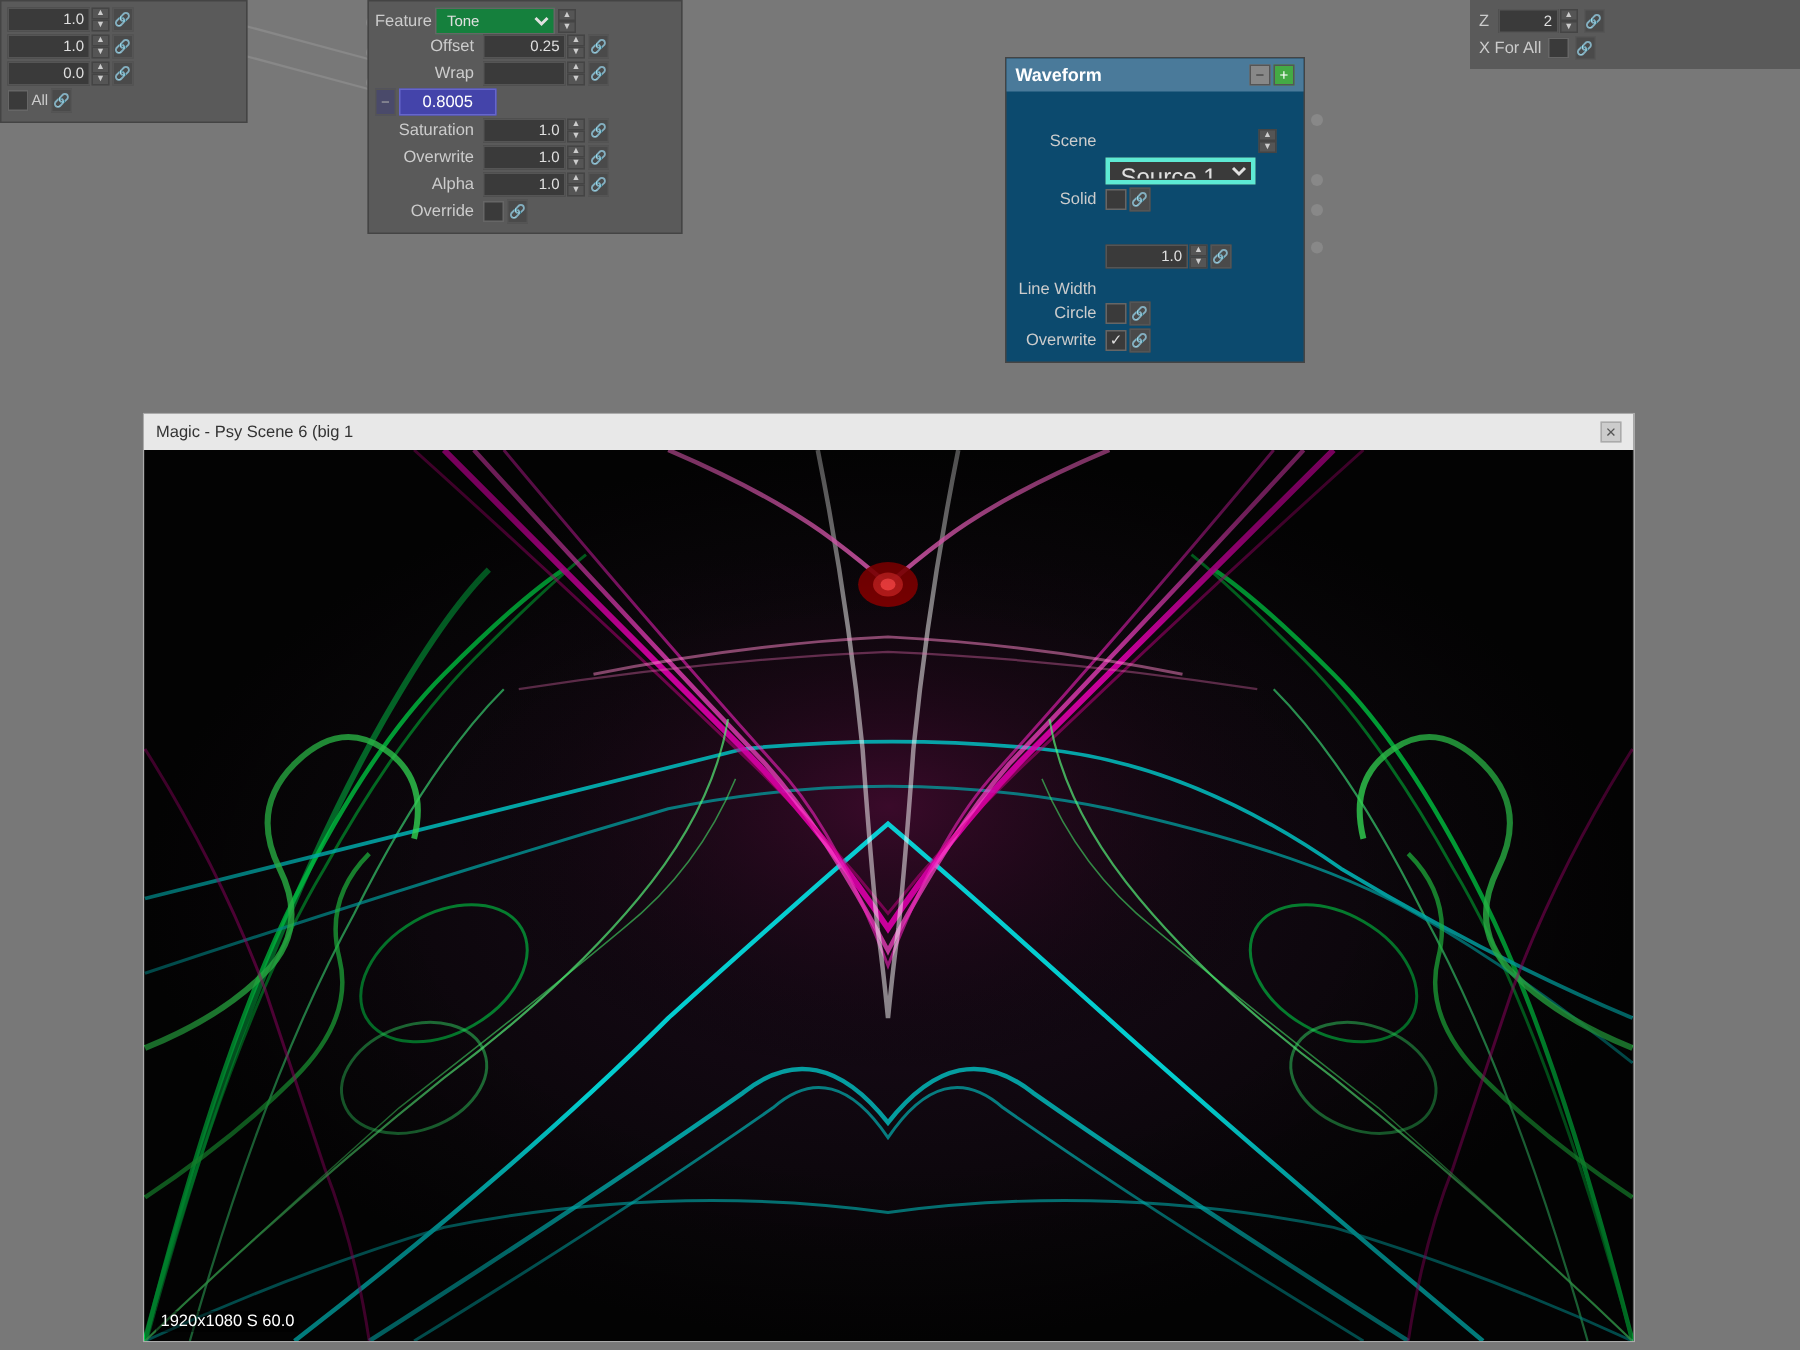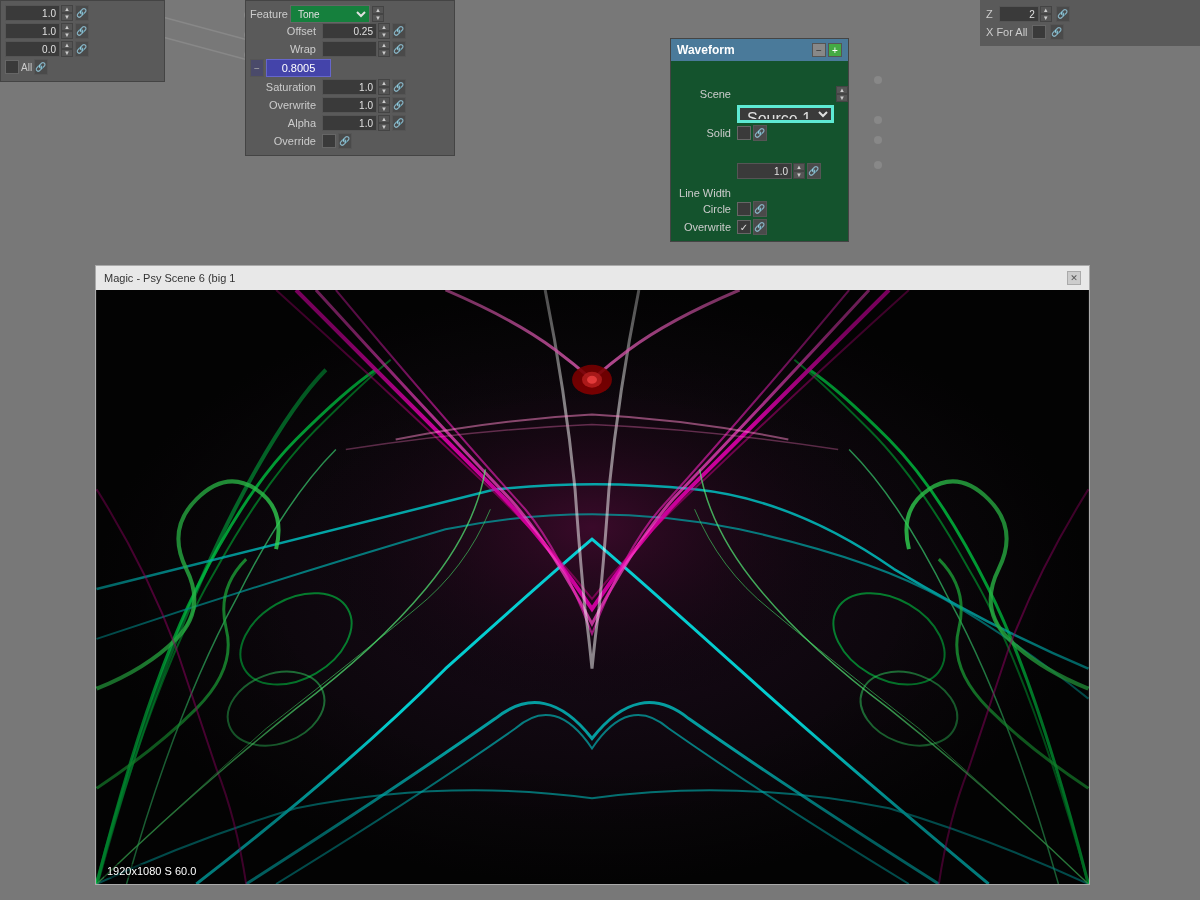--- a/index.html
+++ b/index.html
@@ -185,21 +185,21 @@
     .for-all-row {
       display: flex;
       align-items: center;
       gap: 4px;
       color: #ccc;
     }
 
     
     .preview-window {
       position: absolute;
-      top: 265px;
+      top: 275px;
       left: 95px;
       width: 995px;
       height: 620px;
       background: #222;
       border: 1px solid #aaa;
     }
 
     .preview-titlebar {
       background: #e8e8e8;
       height: 24px;
@@ -271,22 +271,22 @@
       border: 1px solid #444;
       padding: 4px;
       width: 210px;
     }
 
     
     .waveform-panel {
       position: absolute;
       top: 38px;
       left: 670px;
-      width: 179px;
-      background: #14532d;
+      width: 200px;
+      background: #0c4a6e;
       border: 1px solid #444;
     }
 
     .waveform-body {
       padding: 4px;
     }
 
     
     .connections-svg {
       position: absolute;

